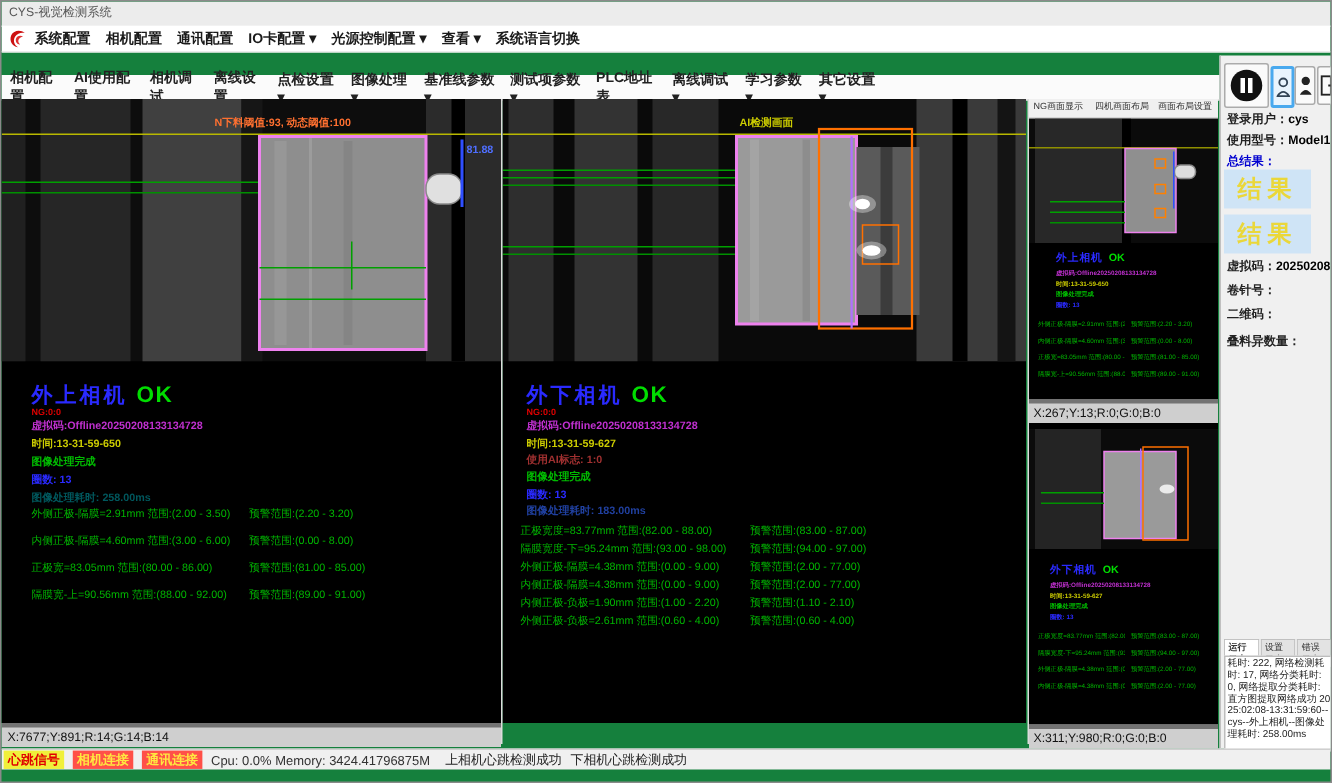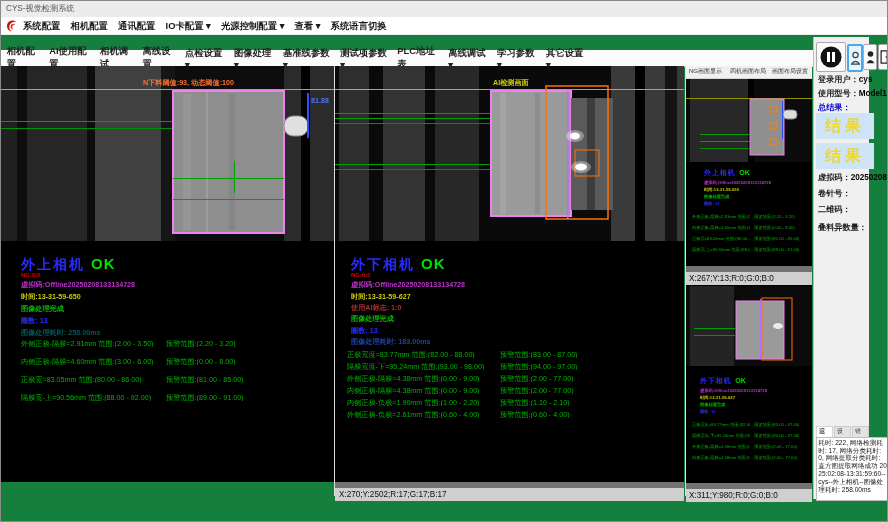--- a/index.html
+++ b/index.html
@@ -22,28 +22,28 @@
   .tabrow{left:0;top:33px;width:812px;height:16px;background:#f3f3f3;border-bottom:1px solid #cfcfcf;}
   .tab{position:absolute;left:3px;top:2px;height:14px;width:50px;background:#fff;border:1px solid #b5b5b5;border-bottom:none;overflow:hidden;}
   .toolbar{left:0;top:49px;width:812px;height:16px;background:#fbfbfb;border-bottom:1px solid #e2e2e2;display:flex;align-items:center;}
   .toolitems{gap:13px;font-size:13px;font-weight:bold;color:#222;width:1400px;padding-left:8px;}
 
   .viewL{left:0;top:65px;width:333px;height:416px;background:#000;}
   .viewC{left:334px;top:65px;width:349px;height:416px;background:#000;}
   .smallcol{left:685px;top:65px;width:126px;height:430px;background:#000;}
   .divider{top:65px;width:1px;height:430px;background:#dcdcdc;}
 
-  .coordbar{height:13px;background:#cfcfcf;border-top:6px solid #737373;color:#111;}
+  .coordbar{height:13px;background:#cfcfcf;border-top:3px solid #737373;color:#111;}
   .c-green{color:#00b400;}
   .c-warn{color:#00b400;}
   .title-cn{font-size:14px;font-weight:bold;letter-spacing:2px;color:#2a2aff;}
   .ok-cn{font-size:15px;font-weight:bold;color:#00dd00;margin-left:6px;letter-spacing:1px;}
   .minirow-clip{position:absolute;overflow:hidden;height:6px;}
 
-  .rpanel{left:812px;top:36px;width:56px;height:462px;background:#f0f0f0;border-left:1px solid #c0c0c0;box-sizing:border-box;}
+  .rpanel{left:812px;top:36px;width:76px;height:462px;background:#f0f0f0;border-left:1px solid #c0c0c0;box-sizing:border-box;}
   .resultbox{position:absolute;left:2px;width:58px;height:26px;background:#cfe4f6;display:flex;align-items:center;justify-content:center;
              font-size:16px;font-weight:bold;letter-spacing:4px;color:#ead73a;}
   .btn{position:absolute;background:#fafafa;border:1px solid #ababab;border-radius:2px;display:flex;align-items:center;justify-content:center;cursor:pointer;}
   .btn.active{border:2px solid #49a9ee;background:#e9f4fd;}
   .logtabs{position:absolute;left:2px;display:flex;gap:2px;transform:scale(.60);transform-origin:0 0;font-size:10px;width:160%;}
   .logtabs span{padding:1px 4px;background:#e3e3e3;border:1px solid #bdbdbd;border-bottom:none;color:#333;cursor:pointer;}
   .logtabs span.on{background:#fff;font-weight:bold;}
   .logbox{position:absolute;left:2px;width:71px;height:62px;background:#fff;border:1px solid #bdbdbd;overflow:hidden;}
   .loginner{width:148%;transform:scale(.66);transform-origin:0 0;font-size:10px;line-height:12px;color:#222;padding:1px 2px;white-space:normal;word-break:break-all;}
 
@@ -140,20 +140,23 @@
         <span class="t z7 c-warn" style="left:145px;top:0;">预警范围:(0.00 - 8.00)</span>
       </div>
       <div class="abs" style="left:20px;top:134px;width:310px;height:12px;">
         <span class="t z7 c-green" style="left:0;top:0;">正极宽=83.05mm 范围:(80.00 - 86.00)</span>
         <span class="t z7 c-warn" style="left:145px;top:0;">预警范围:(81.00 - 85.00)</span>
       </div>
       <div class="abs" style="left:20px;top:152px;width:310px;height:12px;">
         <span class="t z7 c-green" style="left:0;top:0;">隔膜宽-上=90.56mm 范围:(88.00 - 92.00)</span>
         <span class="t z7 c-warn" style="left:145px;top:0;">预警范围:(89.00 - 91.00)</span>
       </div>
+    </div>
+    <div class="abs coordbar" style="left:0;top:416px;width:333px;">
+      <span class="t z8" style="left:4px;top:2px;">X:7677;Y:891;R:14;G:14;B:14</span>
     </div>
   </div>
 
   <div class="abs viewC">
     <svg class="abs" style="left:0;top:0;" width="349" height="175">
       <rect x="0" y="0" width="349" height="175" fill="#0a0a0a"></rect>
       <rect x="4" y="0" width="30" height="175" fill="#2e2e2e"></rect>
       <rect x="48" y="0" width="42" height="175" fill="#333"></rect>
       <rect x="100" y="0" width="44" height="175" fill="#282828"></rect>
       <rect x="276" y="0" width="73" height="175" fill="#3a3a3a"></rect>
@@ -213,23 +216,20 @@
       </div>
       <div class="abs" style="left:12px;top:157px;width:330px;height:11px;">
         <span class="t z7 c-green" style="left:0;top:0;">内侧正极-负极=1.90mm 范围:(1.00 - 2.20)</span>
         <span class="t z7 c-warn" style="left:153px;top:0;">预警范围:(1.10 - 2.10)</span>
       </div>
       <div class="abs" style="left:12px;top:169px;width:330px;height:11px;">
         <span class="t z7 c-green" style="left:0;top:0;">外侧正极-负极=2.61mm 范围:(0.60 - 4.00)</span>
         <span class="t z7 c-warn" style="left:153px;top:0;">预警范围:(0.60 - 4.00)</span>
       </div>
     </div>
-    <div class="abs coordbar" style="left:0;top:416px;width:349px;">
-      <span class="t z8" style="left:4px;top:2px;">X:270;Y:2502;R:17;G:17;B:17</span>
-    </div>
   </div>
 
   <div class="abs smallcol">
     <div class="abs" style="left:0;top:0;width:126px;height:12px;background:#f0f0f0;border-bottom:1px solid #d5d5d5;">
       <span class="t z6" style="left:3px;top:2px;color:#333;">NG画面显示</span>
       <span class="t z6" style="left:44px;top:2px;color:#333;">四机画面布局</span>
       <span class="t z6" style="left:86px;top:2px;color:#333;">画面布局设置</span>
     </div>
 
     <svg class="abs" style="left:0;top:13px;" width="126" height="83">
@@ -410,14 +410,24 @@
     <div class="logtabs" style="top:389px;">
       <span class="on">运行日志</span>
       <span>设置日志</span>
       <span>错误日志</span>
     </div>
     <div class="logbox" style="top:400px;">
       <div class="loginner">耗时: 222, 网络检测耗时: 17, 网络分类耗时: 0, 网络提取分类耗时: 直方图提取网络成功 2025:02:08-13:31:59:60--cys--外上相机--图像处理耗时: 258.00ms</div>
     </div>
   </div>
 
+  <div class="abs statusbar">
+    <div class="shrink statusinner">
+      <span class="badge" style="background:#f0f03a;color:#e00000;">心跳信号</span>
+      <span class="badge" style="background:#ff5048;color:#ffe840;">相机连接</span>
+      <span class="badge" style="background:#ff5048;color:#ffe840;">通讯连接</span>
+      <span style="color:#333;">Cpu: 0.0% Memory: 3424.41796875M</span>
+      <span style="color:#222;margin-left:6px;">上相机心跳检测成功</span>
+      <span style="color:#222;">下相机心跳检测成功</span>
+    </div>
+  </div>
 
 </div>
 
 </body></html>

